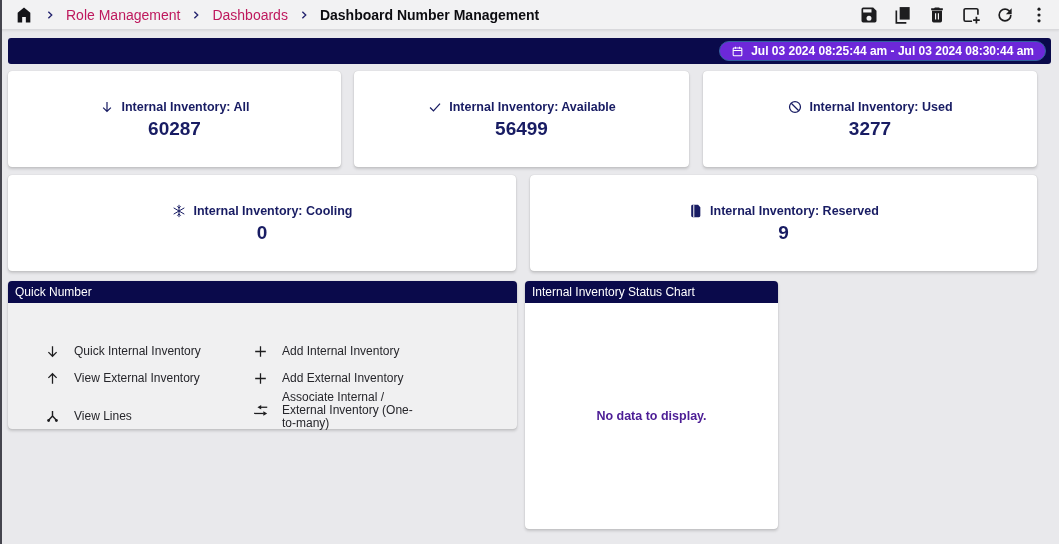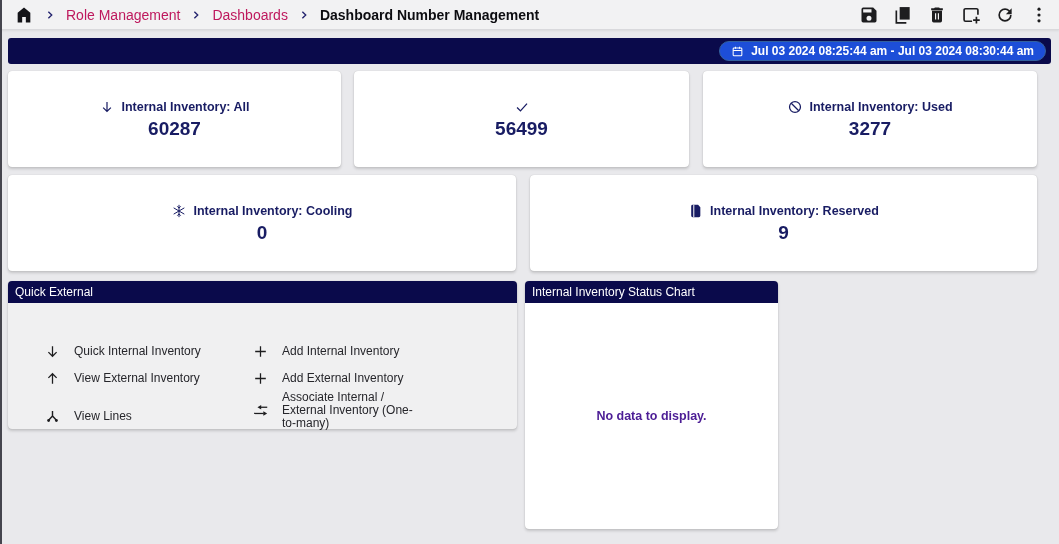--- a/index.html
+++ b/index.html
@@ -28,21 +28,21 @@
   .topbar-actions { margin-left:auto; margin-right:10px; display:flex; align-items:center; gap:14px; }
   .tb-icon { width:20px; height:20px; color:#1d1d1f; cursor:pointer; display:block; }
 
   
   .navybar {
     position:absolute; left:8px; top:38px; width:1043px; height:26px;
     background:#0a0a4b; border-radius:3px; z-index:5;
   }
   .date-chip {
     position:absolute; right:5px; top:3px; height:20px;
-    background:#1d4ed8; border:1px solid #33619e; border-radius:10px;
+    background:#6d28d9; border:1px solid #33619e; border-radius:10px;
     display:flex; align-items:center; gap:7px; padding:0 11px;
     color:#fff; font-size:12px; font-weight:bold; cursor:pointer; white-space:nowrap;
   }
   .date-chip svg { width:13px; height:13px; display:block; }
 
   
   .stat-card {
     position:absolute; background:#fff; border-radius:4px;
     box-shadow:0 0 1px rgba(0,0,0,.22), 0 2px 3px rgba(0,0,0,.16);
     display:flex; flex-direction:column; align-items:center; justify-content:center;
@@ -155,20 +155,21 @@
     <span class="stat-label">Internal Inventory: All</span>
   </div>
   <div class="stat-value">60287</div>
 </div>
 
 <div class="stat-card" id="card-1">
   <div class="stat-head">
     <svg viewBox="0 0 24 24">
         <path d="M4.6 12.8l5.1 5.1L19.5 7" fill="none" stroke="currentColor" stroke-width="1.9"></path>
       </svg>
+    <span class="stat-label">Internal Inventory: Available</span>
   </div>
   <div class="stat-value">56499</div>
 </div>
 
 <div class="stat-card" id="card-2">
   <div class="stat-head">
     <svg viewBox="0 0 24 24">
         <g fill="none" stroke="currentColor" stroke-width="1.9">
           <circle cx="12" cy="12" r="8.2"></circle>
           <path d="M6.4 6.4l11.2 11.2"></path>
@@ -194,21 +195,21 @@
     <svg viewBox="0 0 24 24">
         <path fill="currentColor" d="M7 2.8h8.1l3.4 3.4V19a2.2 2.2 0 0 1-2.2 2.2H7A2.2 2.2 0 0 1 4.8 19V5A2.2 2.2 0 0 1 7 2.8z"></path>
         <path d="M8.7 2.8v18.4" stroke="#fff" stroke-width="1.5"></path>
       </svg>
     <span class="stat-label">Internal Inventory: Reserved</span>
   </div>
   <div class="stat-value">9</div>
 </div>
 
 <div class="panel qa-panel">
-  <div class="panel-header">Quick External</div>
+  <div class="panel-header">Quick Number</div>
   <div style="position:relative;">
     <div class="qa-item" id="qa-0">
       <svg viewBox="0 0 24 24">
           <path d="M12 4.5v14M6.2 12.9l5.8 5.8 5.8-5.8" fill="none" stroke="currentColor" stroke-width="1.8"></path>
         </svg>
       <span class="qa-label">Quick Internal Inventory</span>
     </div>
     <div class="qa-item" id="qa-1">
       <svg viewBox="0 0 24 24">
           <path d="M12 19.5v-14M6.2 11.1l5.8-5.8 5.8 5.8" fill="none" stroke="currentColor" stroke-width="1.8"></path>

